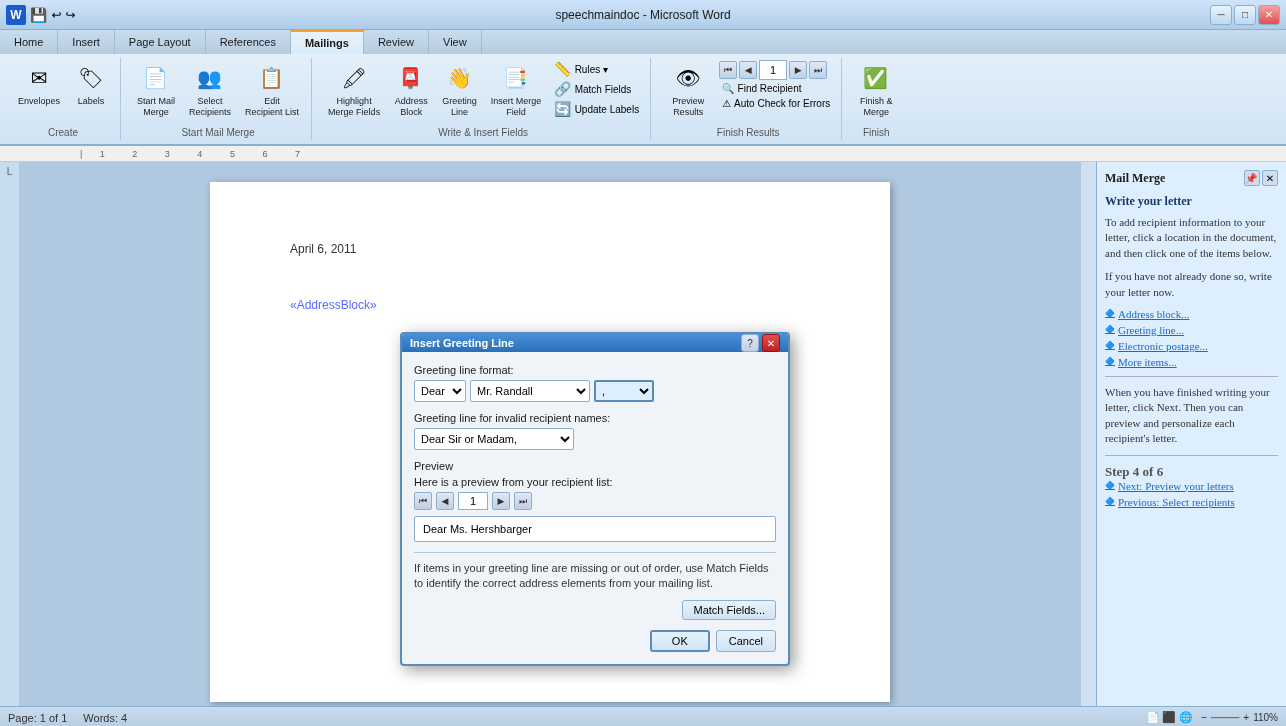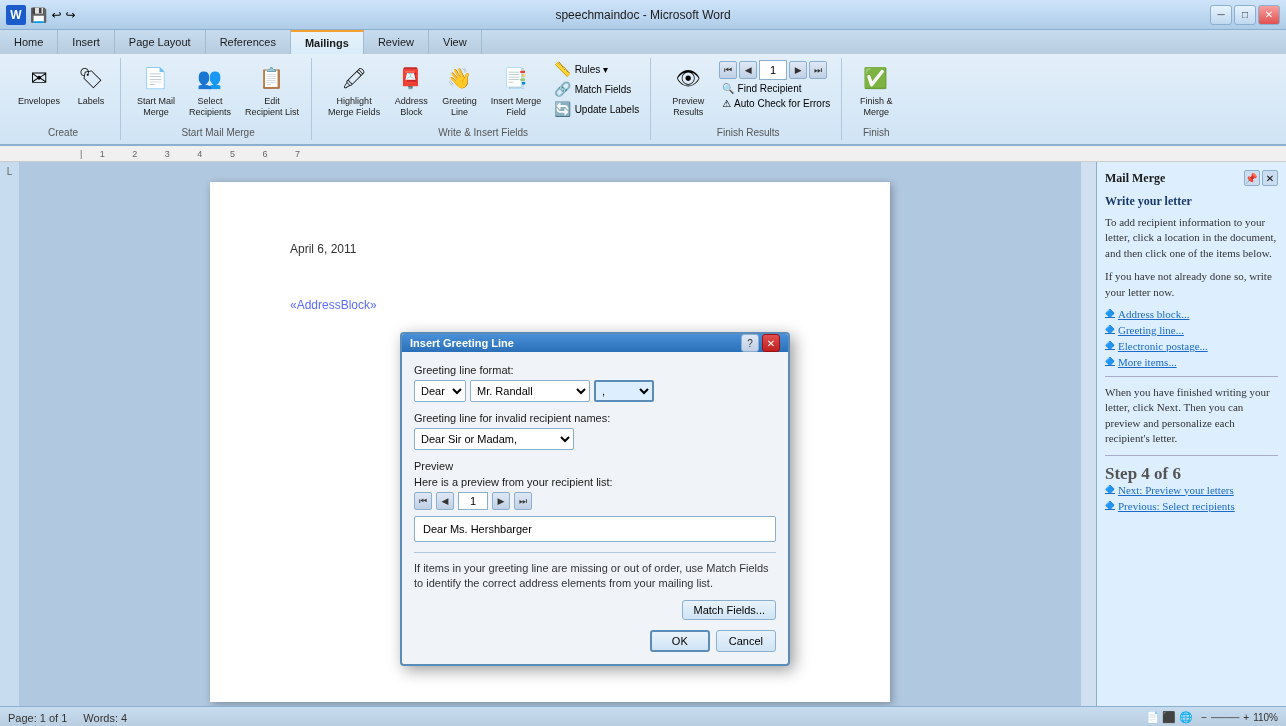--- a/index.html
+++ b/index.html
@@ -45,21 +45,21 @@
     .mm-panel { width: 190px; background: #ddeeff; border-left: 1px solid #8aafcf; padding: 8px; overflow-y: auto; font-family: Liberation Serif, serif; }
     .mm-panel-header { display: flex; justify-content: space-between; align-items: center; margin-bottom: 8px; }
     .mm-panel-title { font-weight: bold; font-size: 12px; color: #1a1a1a; }
     .mm-panel-controls { display: flex; gap: 2px; }
     .mm-ctrl-btn { width: 16px; height: 16px; font-size: 10px; cursor: pointer; border: 1px solid #8aafcf; background: #ccddf0; border-radius: 2px; display: flex; align-items: center; justify-content: center; }
     .mm-section-title { font-weight: bold; font-size: 12px; color: #1a3a6a; margin-bottom: 6px; }
     .mm-text { font-size: 11px; color: #333; line-height: 1.4; margin-bottom: 8px; }
     .mm-link { color: #1a6ac8; text-decoration: underline; cursor: pointer; font-size: 11px; display: flex; align-items: center; gap: 3px; margin-bottom: 4px; }
     .mm-link::before { content: '🔷'; font-size: 8px; }
     .mm-divider { height: 1px; background: #aac; margin: 8px 0; }
-    .mm-step { font-size: 17px; color: #555; font-weight: bold; margin-top: 8px; }
+    .mm-step { font-size: 13px; color: #555; font-weight: bold; margin-top: 8px; }
 
     
     .status-bar { height: 22px; background: linear-gradient(to bottom, #c8dcef, #b8cce0); border-top: 1px solid #8aafcf; display: flex; align-items: center; padding: 0 8px; gap: 16px; font-size: 11px; color: #333; }
     .status-right { margin-left: auto; display: flex; align-items: center; gap: 8px; }
     .dialog { background: #f0f4f8; border: 2px solid #5a8cba; border-radius: 4px; width: 390px; box-shadow: 4px 4px 16px rgba(0,0,0,0.4); pointer-events: all; position: absolute; top: 170px; left: 380px; }
     .dialog-title-bar { background: linear-gradient(to bottom, #4a90d9, #2a70b9); color: white; padding: 0 8px; display: flex; align-items: center; justify-content: space-between; border-radius: 2px 2px 0 0; }
     .dialog-title { font-size: 11px; font-weight: bold; }
     .dialog-close-btn { width: 18px; height: 18px; background: linear-gradient(to bottom, #e05050, #c02020); border: 1px solid #a01010; border-radius: 3px; color: white; font-size: 10px; cursor: pointer; display: flex; align-items: center; justify-content: center; }
     .dialog-help-btn { width: 18px; height: 18px; background: linear-gradient(to bottom, #e0e8f5, #c0d0e5); border: 1px solid #8aafcf; border-radius: 3px; color: #333; font-size: 10px; cursor: pointer; display: flex; align-items: center; justify-content: center; }
     .dialog-body { padding: 12px; }

